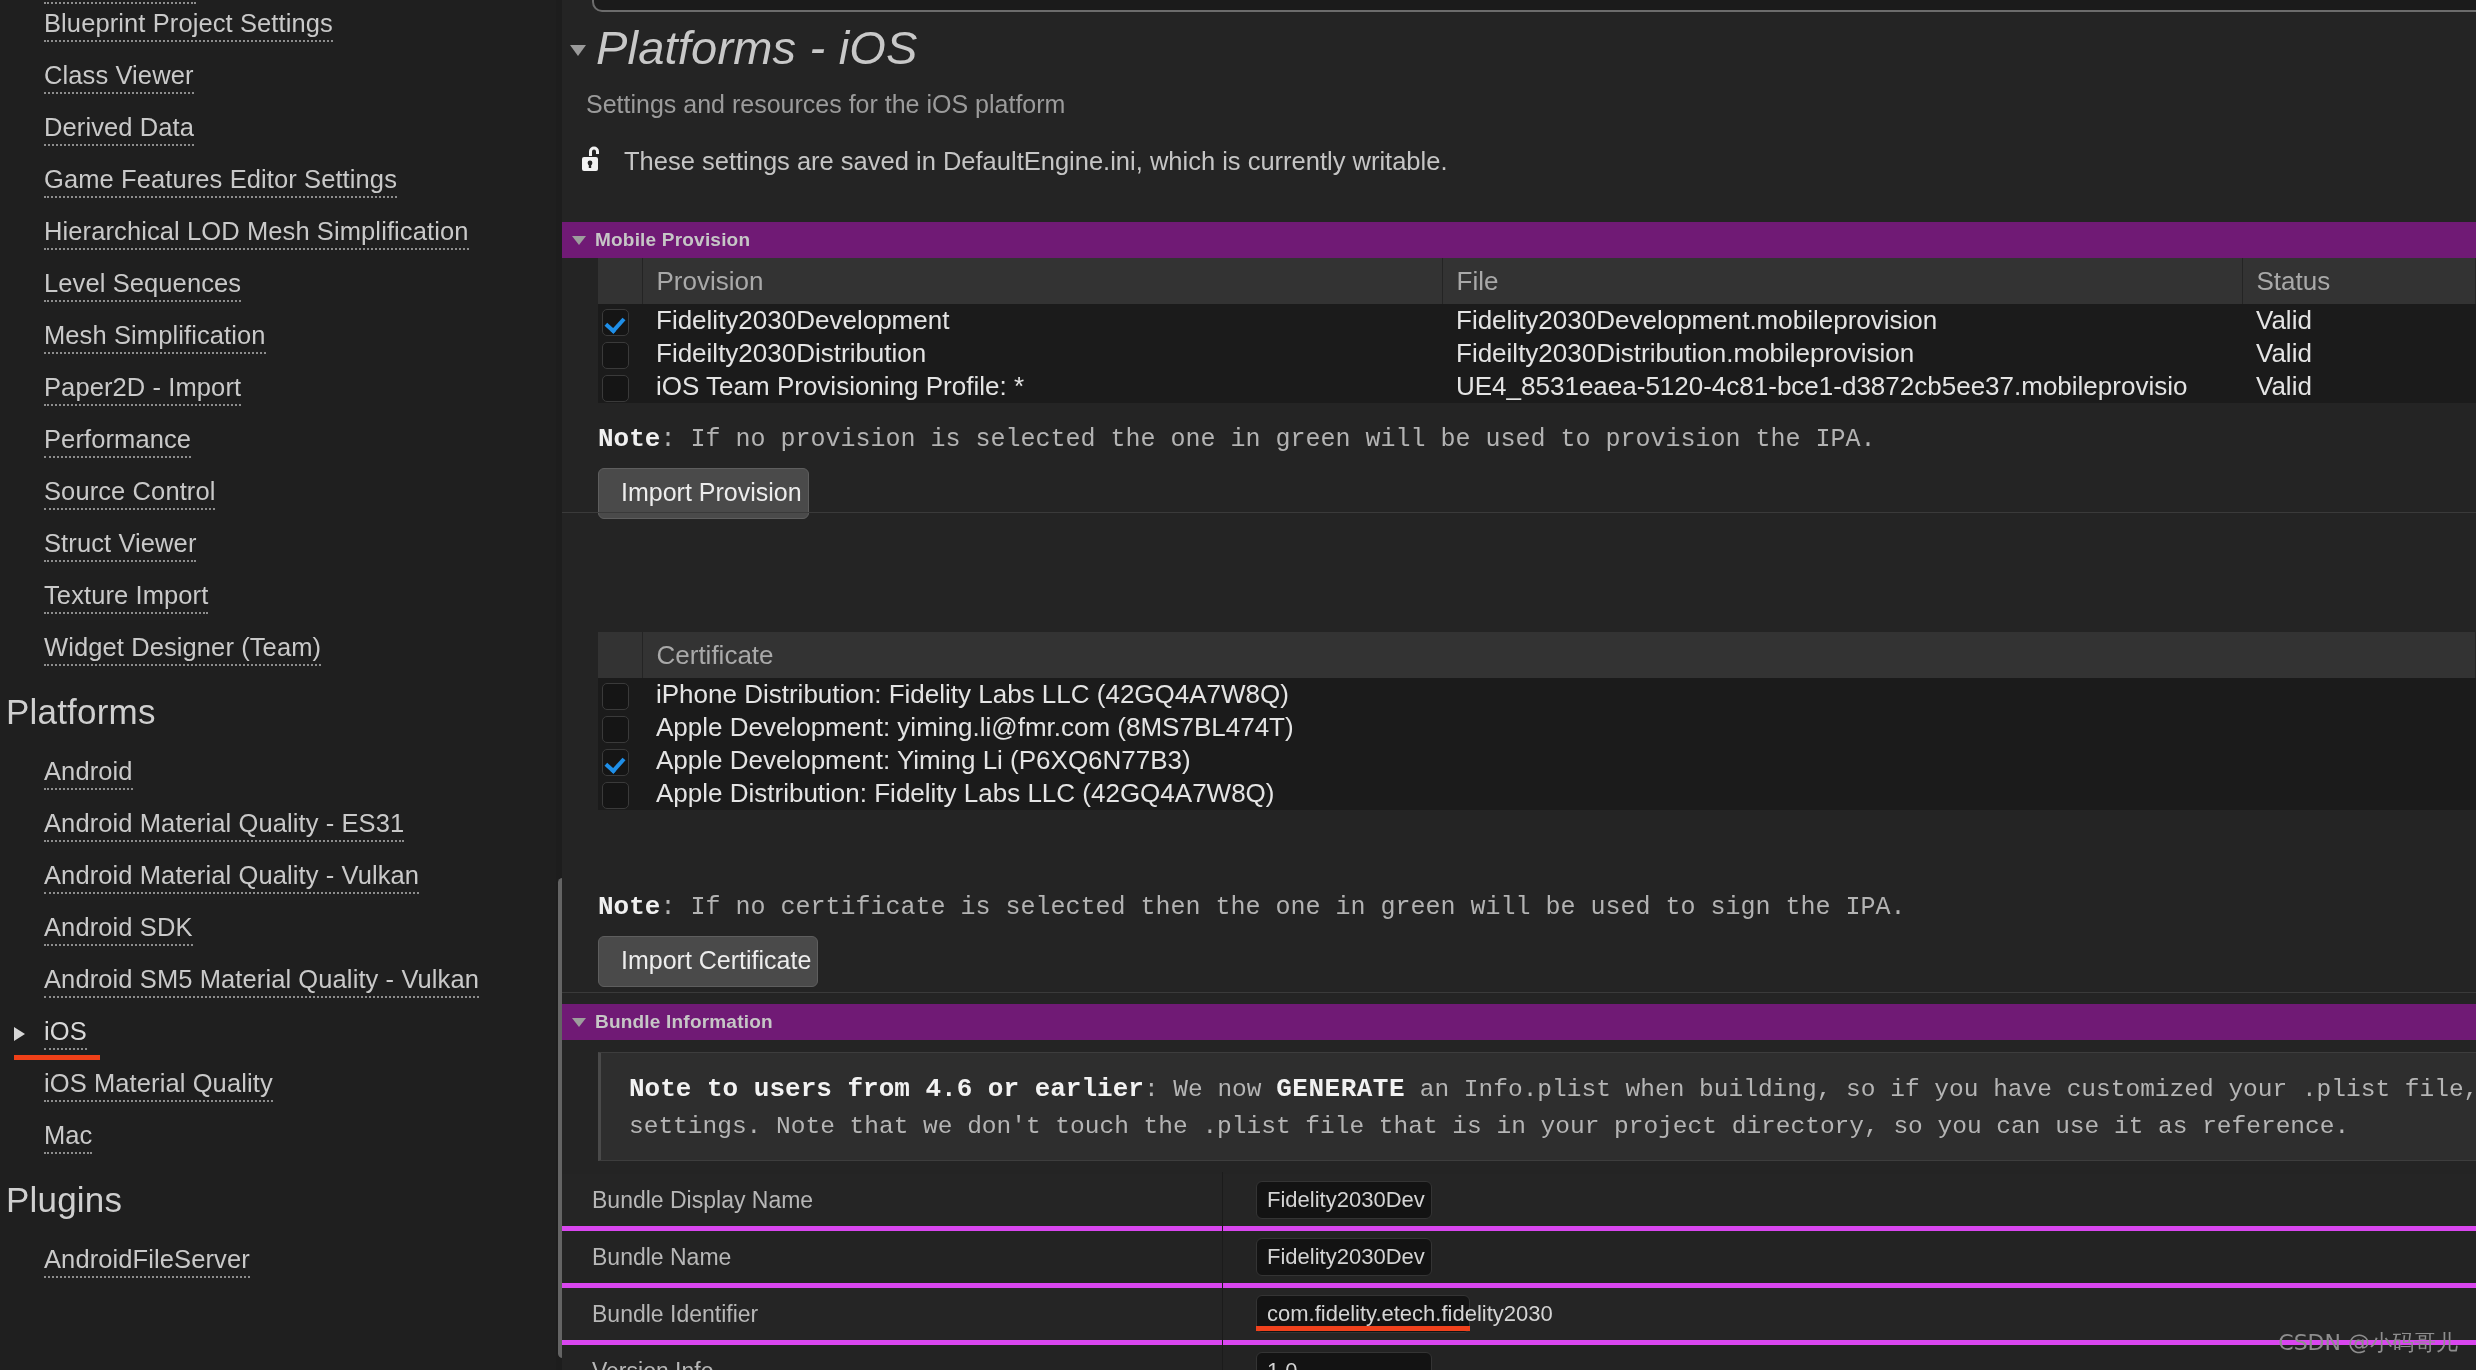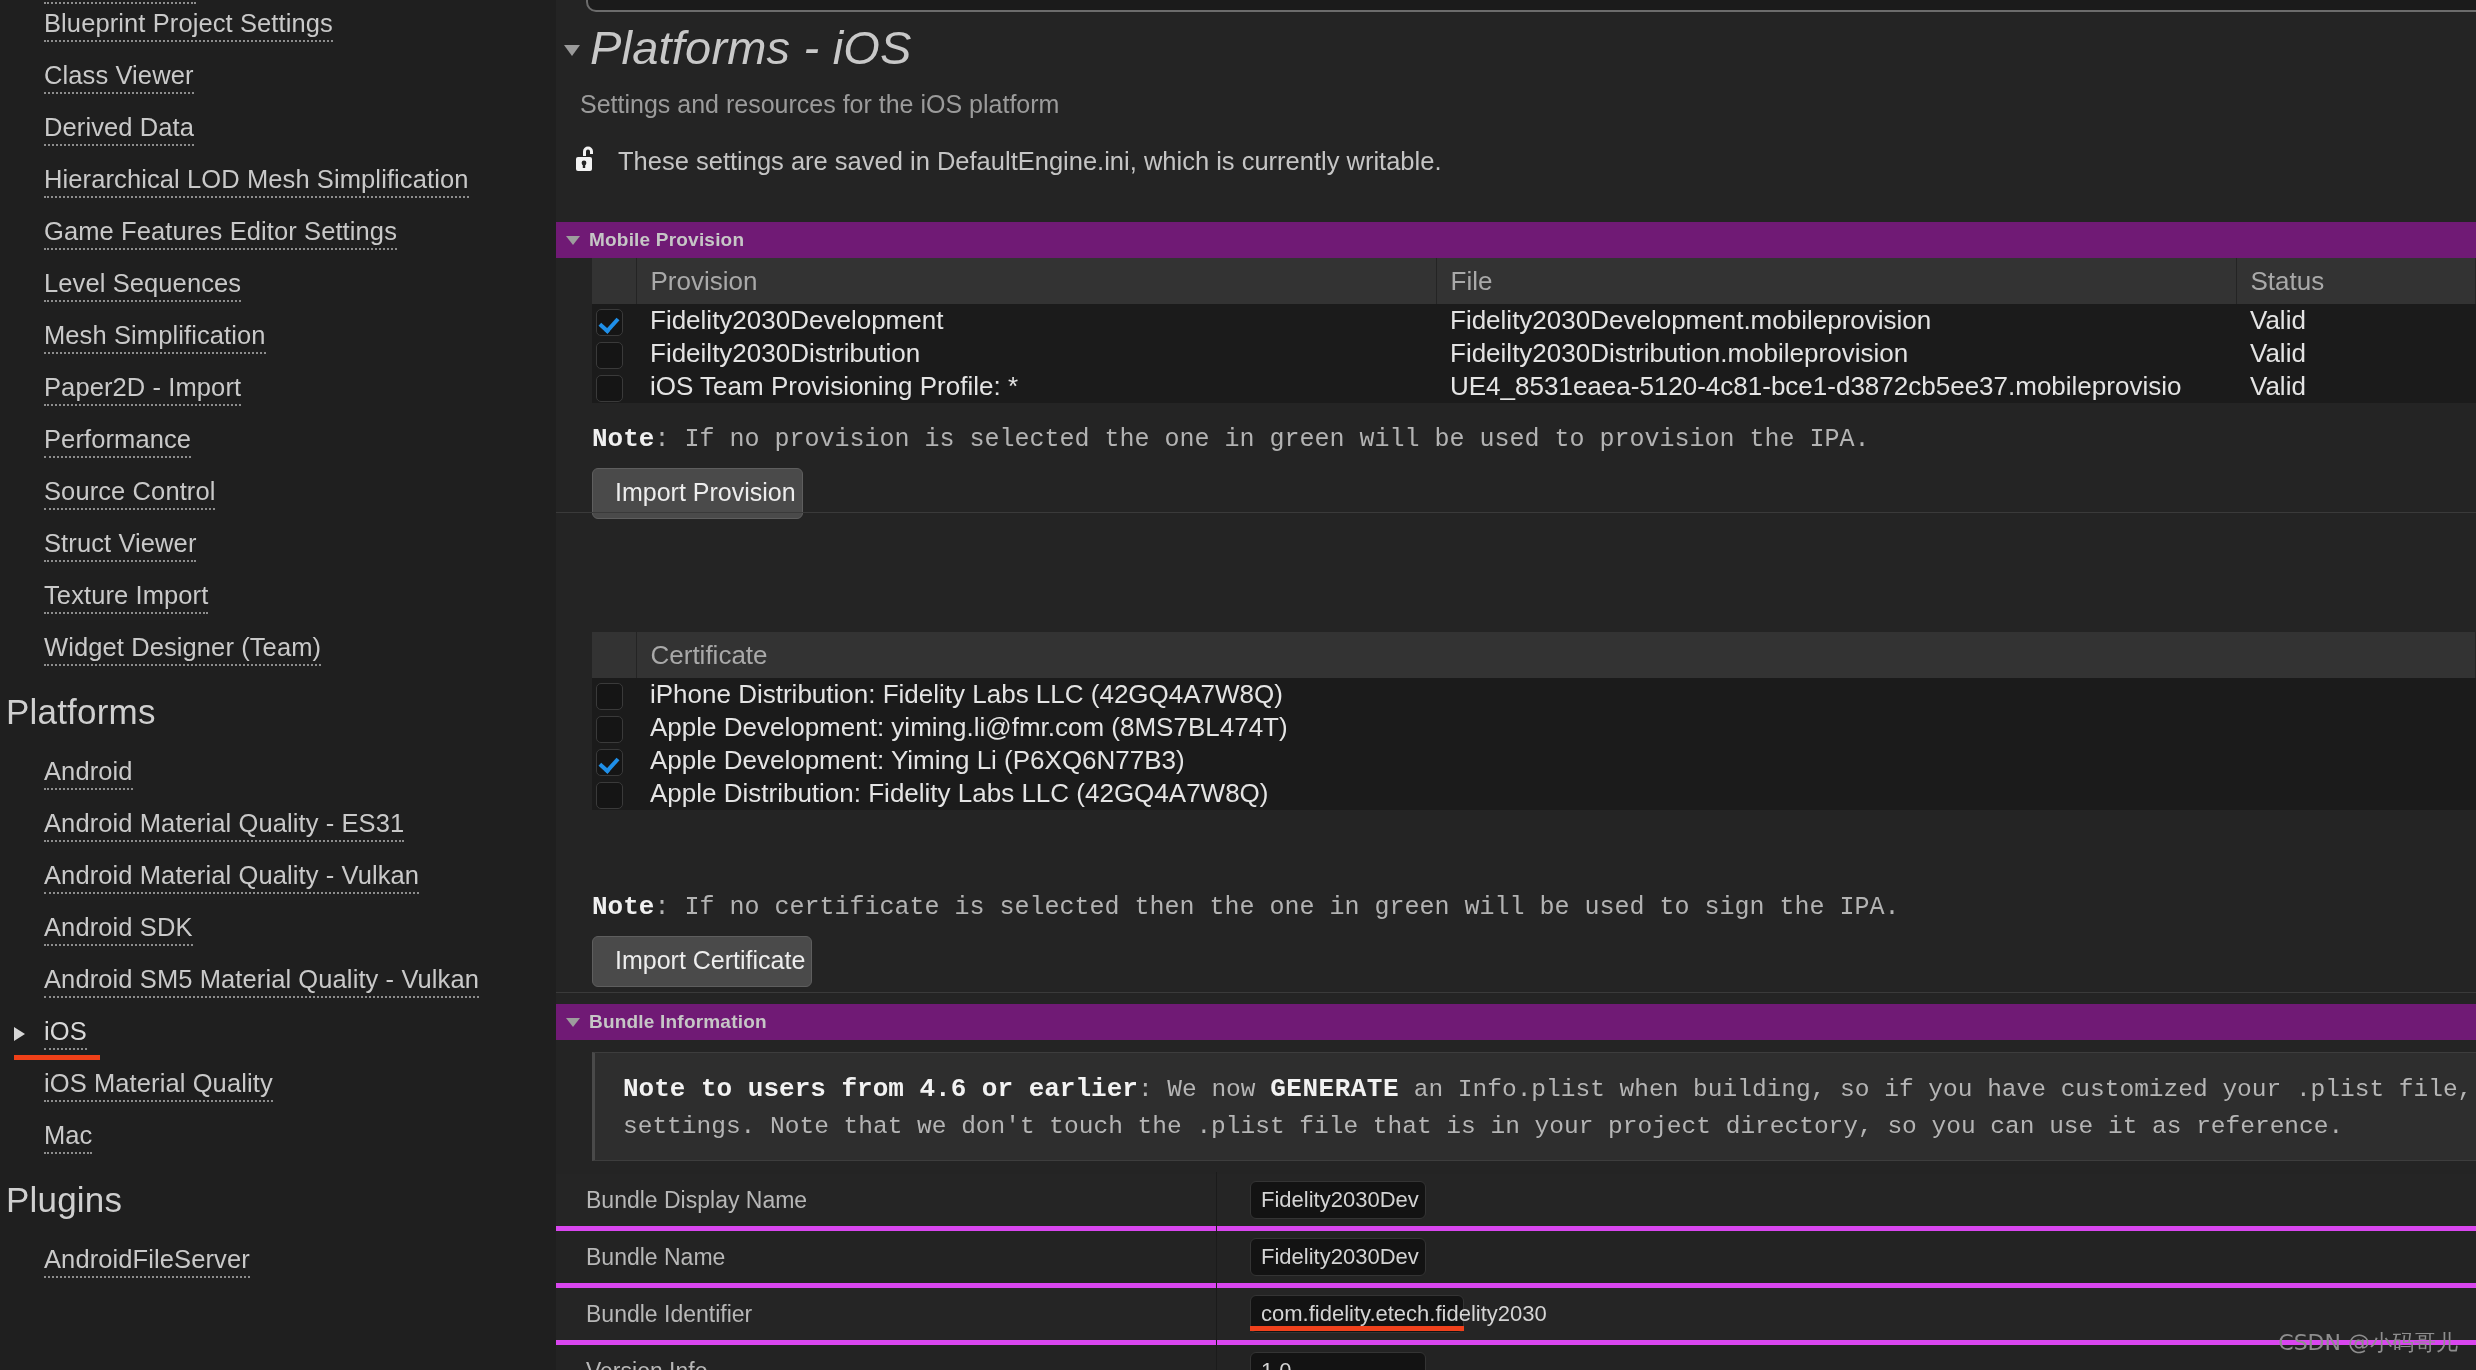--- a/index.html
+++ b/index.html
@@ -2,21 +2,21 @@
 <html><head>
 <meta charset="utf-8">
 <style>
   * { box-sizing: border-box; margin: 0; padding: 0; }
   html, body {
     width: 2476px; height: 1370px;
     background: #1d1d1d;
     font-family: "Liberation Sans", sans-serif;
     overflow: hidden;
   }
-  #app { position: relative; width: 2476px; height: 1370px; display: flex; }
+  #app { position: relative; width: 2476px; height: 1370px; display: flex; gap: 6px; }
 
   
   #sidebar {
     position: relative;
     width: 556px; height: 1370px;
     background: #1f1f1f;
     flex: 0 0 556px;
     overflow: hidden;
   }
   .side-scroll { position: relative; padding-top: 0; }
@@ -284,24 +284,24 @@
         <div class="nav-item">
           <span class="nav-label">Blueprint Project Settings</span>
         </div>
         <div class="nav-item">
           <span class="nav-label">Class Viewer</span>
         </div>
         <div class="nav-item">
           <span class="nav-label">Derived Data</span>
         </div>
         <div class="nav-item">
+          <span class="nav-label">Game Features Editor Settings</span>
+        </div>
+        <div class="nav-item">
           <span class="nav-label">Hierarchical LOD Mesh Simplification</span>
-        </div>
-        <div class="nav-item">
-          <span class="nav-label">Game Features Editor Settings</span>
         </div>
         <div class="nav-item">
           <span class="nav-label">Level Sequences</span>
         </div>
         <div class="nav-item">
           <span class="nav-label">Mesh Simplification</span>
         </div>
         <div class="nav-item">
           <span class="nav-label">Paper2D - Import</span>
         </div>

